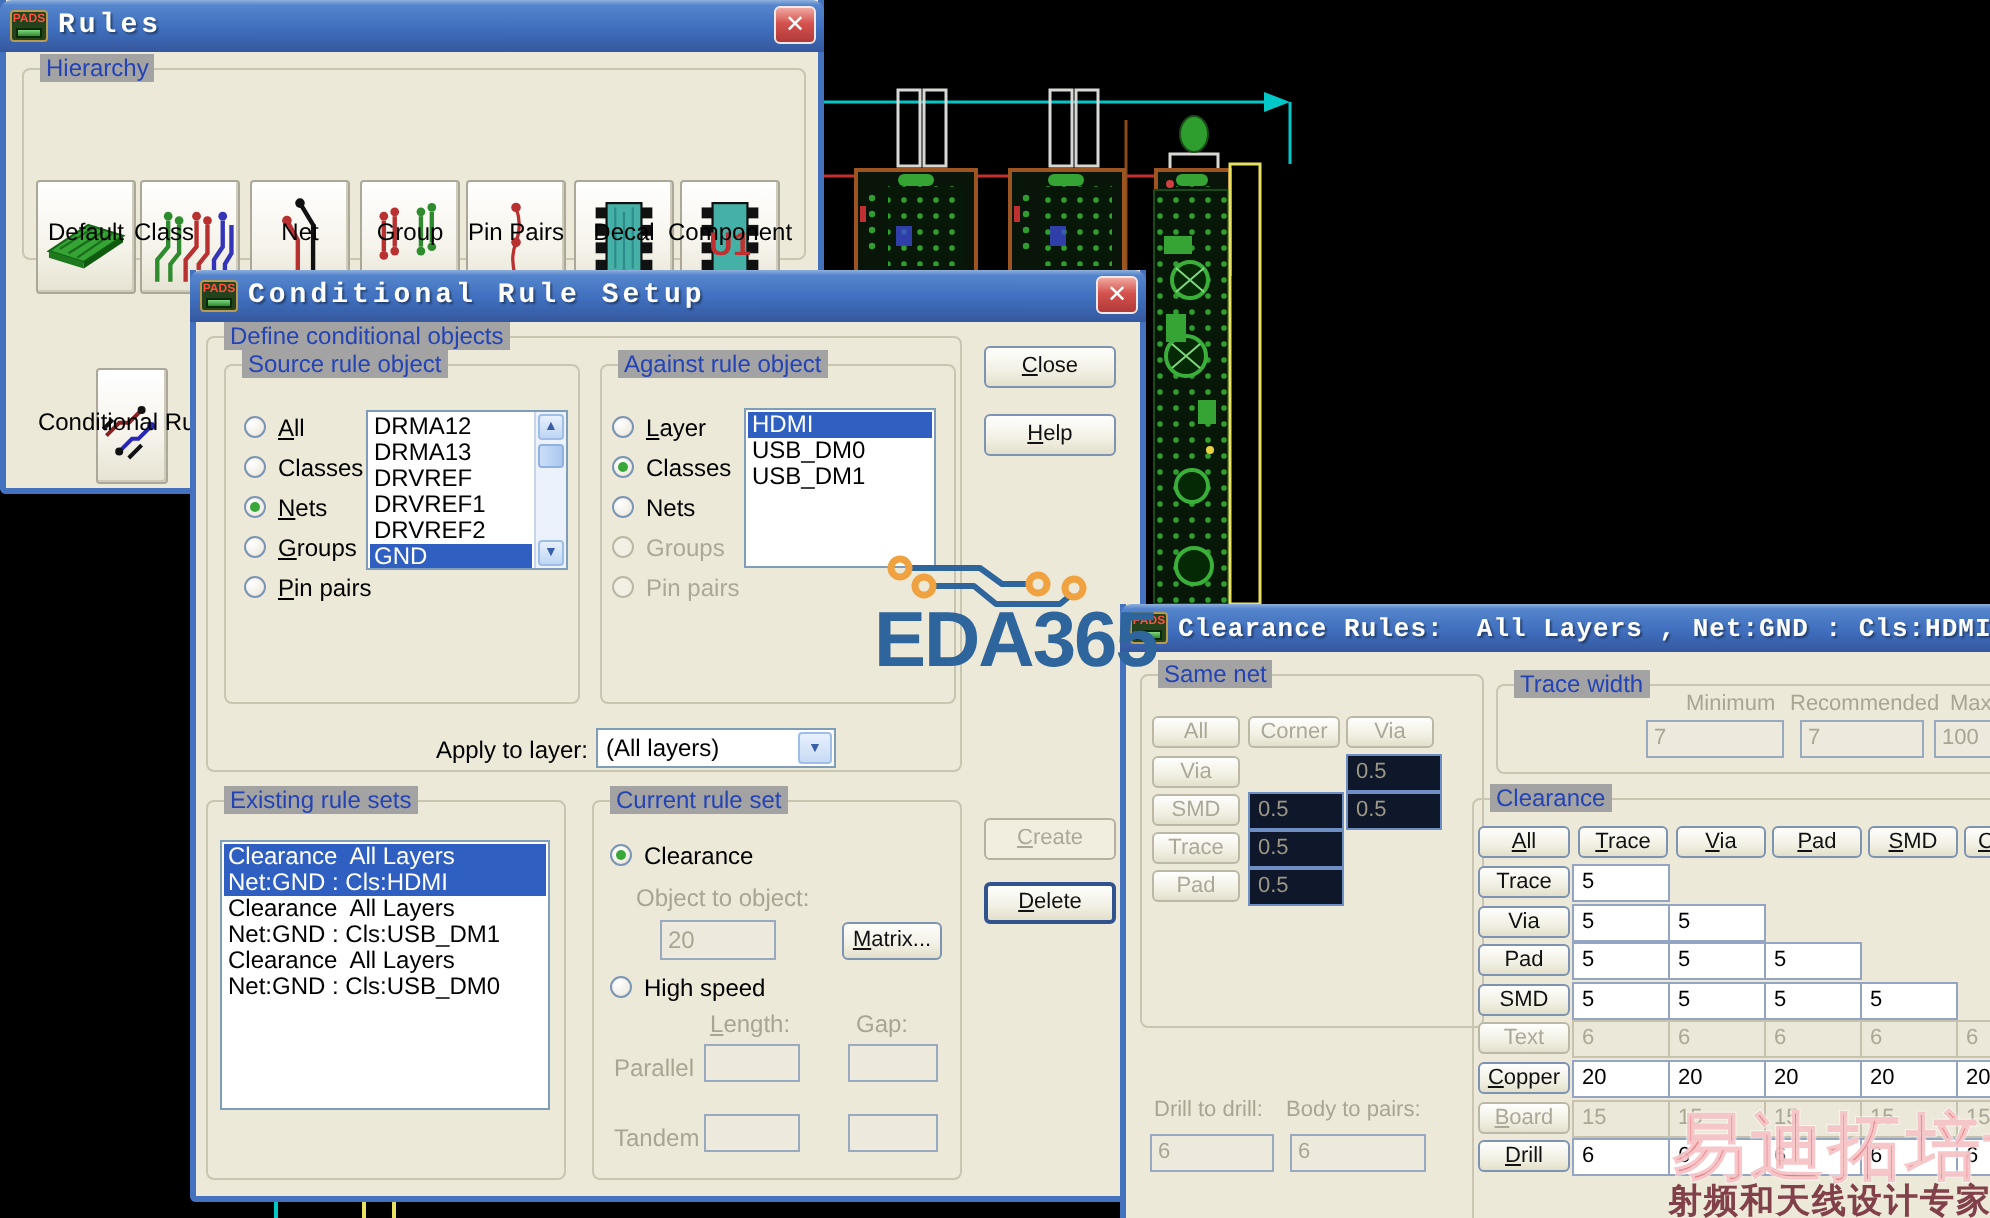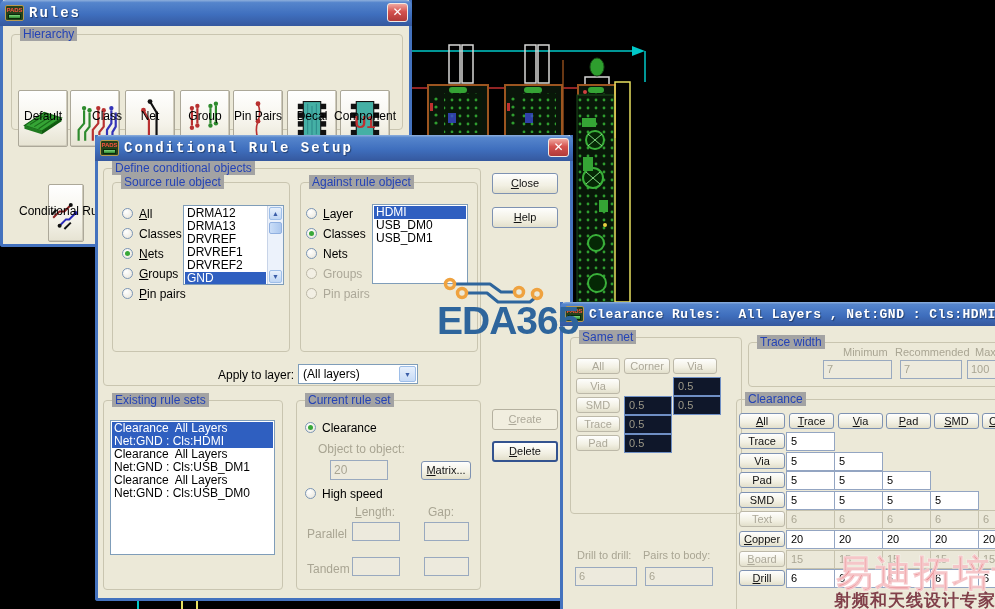--- a/index.html
+++ b/index.html
@@ -196,21 +196,21 @@
             </g>
             <circle cx="23" cy="12" r="2" fill="#B83030"></circle>
             <circle cx="28" cy="14" r="2" fill="#B83030"></circle>
             <g stroke="#3434B8" stroke-width="2" fill="none">
               <path d="M31,42 V32 l4,-6 V14"></path>
               <path d="M36,42 V34 l3,-5 V16"></path>
             </g>
             <circle cx="35" cy="12" r="2" fill="#3434B8"></circle>
           </svg>
         </div>
-        <div class="tool-label" style="left: 73px; top: 109px; width: 62px;">Class</div>
+        <div class="tool-label" style="left: 48px; top: 109px; width: 62px;">Class</div>
         <div class="tool-btn" style="left: 122px; top: 50px; width: 50px; height: 57px;">
           <svg viewBox="0 0 40 44" width="44" height="48">
             <path d="M20,6 l6,10 V40" stroke="#111" stroke-width="2" fill="none"></path>
             <path d="M14,14 l5,9 V40" stroke="#B83030" stroke-width="2" fill="none"></path>
             <circle cx="20" cy="6" r="2.2" fill="#111"></circle>
             <circle cx="14" cy="14" r="2.2" fill="#B83030"></circle>
           </svg>
         </div>
         <div class="tool-label" style="left: 116px; top: 109px; width: 62px;">Net</div>
         <div class="tool-btn" style="left: 177px; top: 50px; width: 50px; height: 57px;">
@@ -445,21 +445,21 @@
       <div class="group" style="left:7px;top:35px;width:172px;height:177px;">
         <span class="glabel">Same net</span>
       </div>
       <div class="group" style="left:185px;top:40px;width:290px;height:45px;">
         <span class="glabel">Trace width</span>
       </div>
       <div class="group" style="left:173px;top:97px;width:310px;height:230px;">
         <span class="glabel">Clearance</span>
       </div>
       <div class="dlabel" style="left:14px;top:247px;">Drill to drill:</div>
-      <div class="dlabel" style="left:80px;top:247px;">Pairs to body:</div>
+      <div class="dlabel" style="left:80px;top:247px;">Body to pairs:</div>
       <div class="tbox" style="left:12px;top:265px;width:62px;height:19px;">6</div>
       <div class="tbox" style="left:82px;top:265px;width:68px;height:19px;">6</div>
     <div class="gbtn dis" style="left: 13px; top: 56px; width: 44px; height: 16px;">All</div>
         <div class="gbtn dis" style="left: 61px; top: 56px; width: 46px; height: 16px;">Corner</div>
         <div class="gbtn dis" style="left: 110px; top: 56px; width: 44px; height: 16px;">Via</div>
         <div class="gbtn dis" style="left: 13px; top: 76px; width: 44px; height: 16px;">Via</div>
         <div class="sn-cell" style="left: 110px; top: 75px; width: 48px; height: 19px;">0.5</div>
         <div class="gbtn dis" style="left: 13px; top: 95px; width: 44px; height: 16px;">SMD</div>
         <div class="sn-cell" style="left: 61px; top: 94px; width: 48px; height: 19px;">0.5</div>
         <div class="sn-cell" style="left: 110px; top: 94px; width: 48px; height: 19px;">0.5</div>

